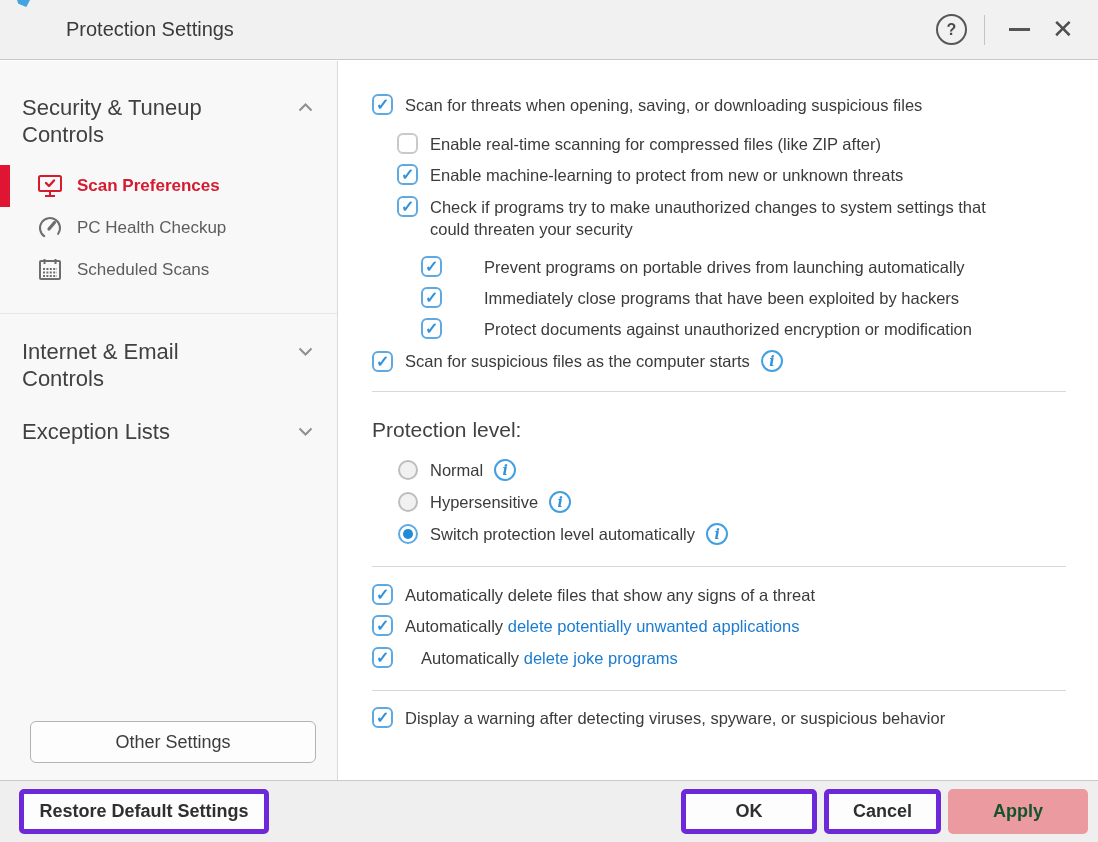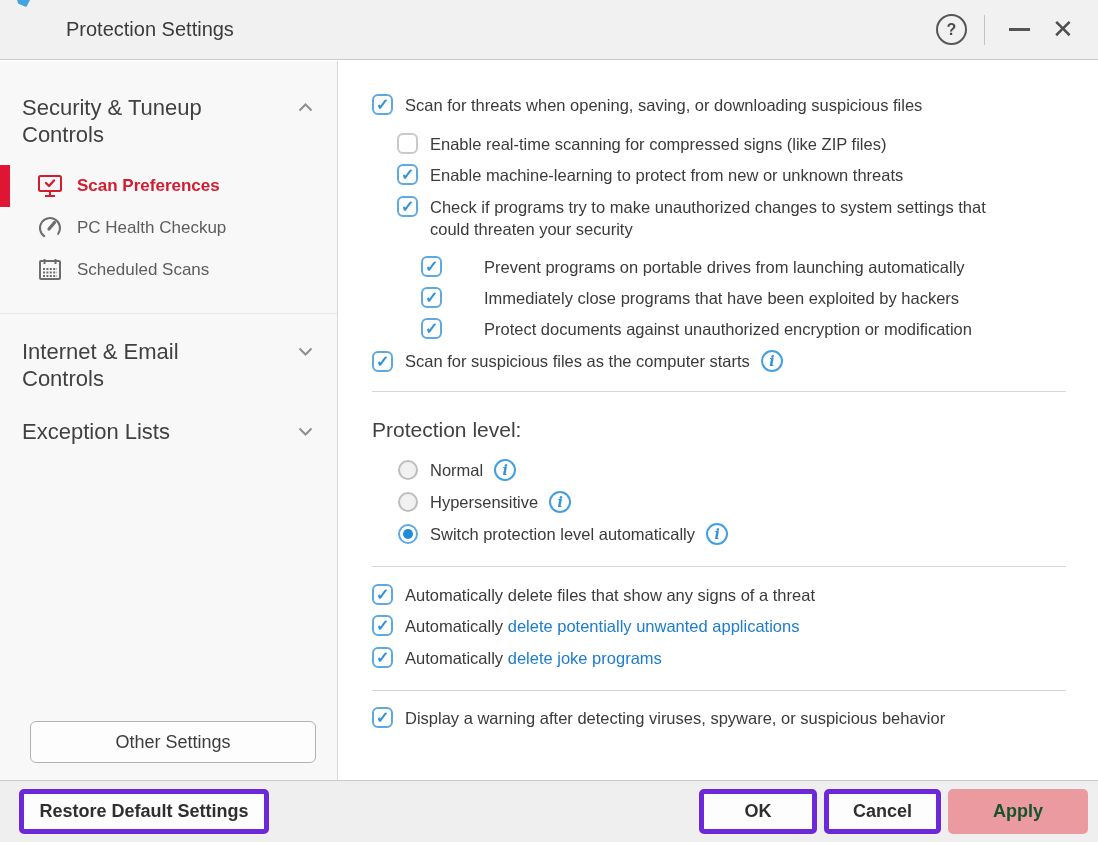--- a/index.html
+++ b/index.html
@@ -86,21 +86,21 @@
   
   .footer{ position:absolute; left:0; right:0; bottom:0; height:62px;
     background:#efefef; border-top:1px solid #c9c9c9;
     display:flex; align-items:center; }
   .btn{ height:45px; border:5px solid #6d28d9; border-radius:5px; background:#fdfdfd;
     font-size:18px; font-weight:bold; color:#2f2f2f;
     display:flex; align-items:center; justify-content:center;
     font-family:"Liberation Sans",sans-serif; }
   .btn-restore{ width:250px; margin-left:19px; }
   .btn-group{ margin-left:auto; display:flex; gap:7px; margin-right:10px; }
-  .btn-ok{ width:118px; }
+  .btn-ok{ width:136px; }
   .btn-cancel{ width:117px;text-align:right; }
   .btn-apply{ width:140px; background:#eb9ba0; border-color:#eb9ba0; color:#14532d; }
 
   svg{ display:block; }
 </style>
 </head>
 <body>
 
 <div class="titlebar">
   <div class="corner-wedge"></div>
@@ -182,21 +182,21 @@
 
 <div class="content">
 
   <div class="row mb-lg">
     <span class="cb checked"></span>
     <span class="lab">Scan for threats when opening, saving, or downloading suspicious files</span>
   </div>
 
   <div class="row indent1">
     <span class="cb unchecked"></span>
-    <span class="lab">Enable real-time scanning for compressed signs (like ZIP files)</span>
+    <span class="lab">Enable real-time scanning for compressed files (like ZIP after)</span>
   </div>
 
   <div class="row indent1 mb-md">
     <span class="cb checked"></span>
     <span class="lab">Enable machine-learning to protect from new or unknown threats</span>
   </div>
 
   <div class="row indent1 mb-xl">
     <span class="cb checked"></span>
     <span class="lab wrap-575">Check if programs try to make unauthorized changes to system settings that could threaten your security</span>
@@ -250,21 +250,21 @@
   <div class="row">
     <span class="cb checked"></span>
     <span class="lab">Automatically delete files that show any signs of a threat</span>
   </div>
 
   <div class="row mb-md">
     <span class="cb checked"></span>
     <span class="lab"><span>Automatically </span><span class="link">delete potentially unwanted applications</span></span>
   </div>
 
-  <div class="row" style="margin-bottom:0;">
+  <div class="row" style="margin-bottom:0;gap:16px;">
     <span class="cb checked"></span>
     <span class="lab"><span>Automatically </span><span class="link">delete joke programs</span></span>
   </div>
 
   <div class="divider div3"></div>
 
   <div class="row">
     <span class="cb checked"></span>
     <span class="lab">Display a warning after detecting viruses, spyware, or suspicious behavior</span>
   </div>

